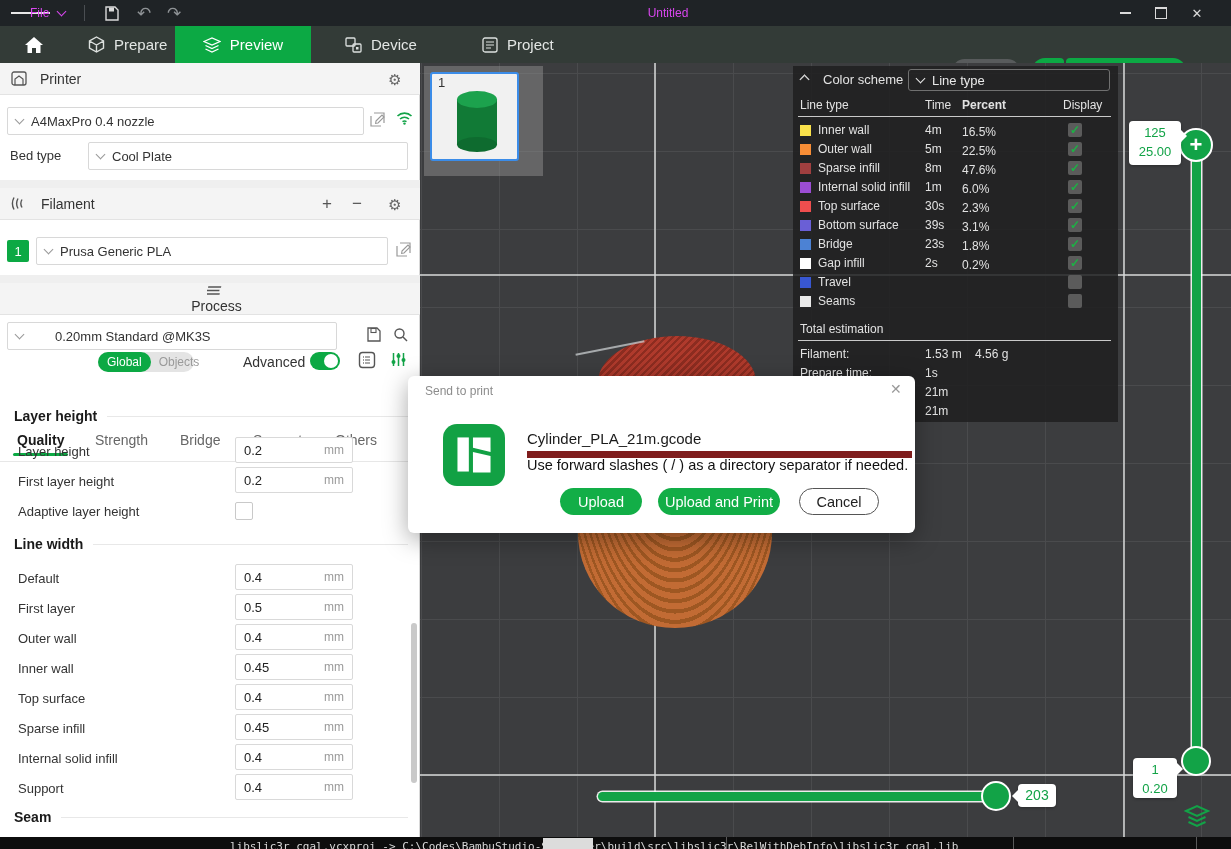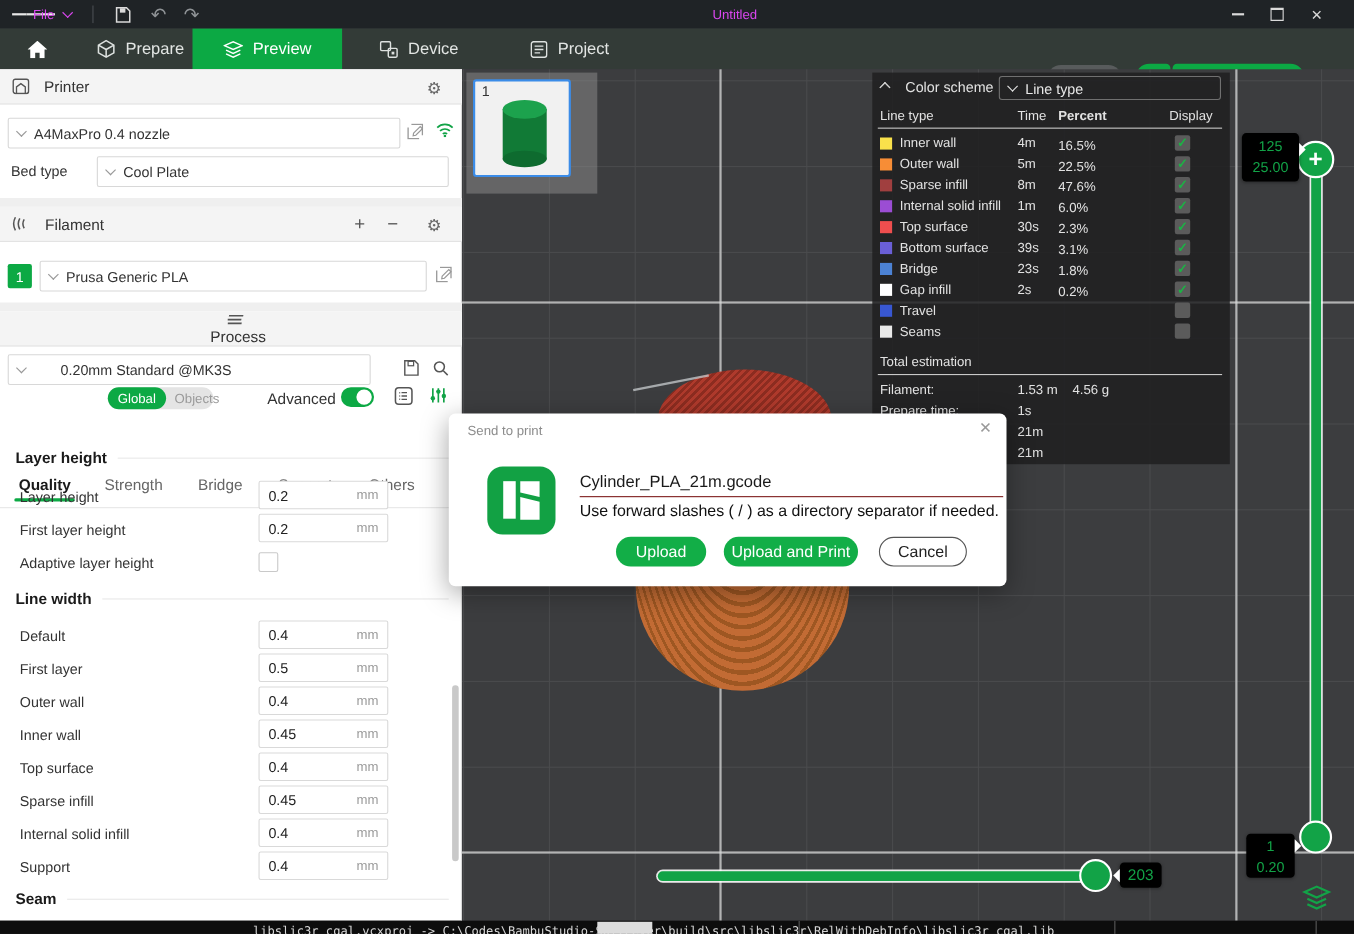--- a/index.html
+++ b/index.html
@@ -78,31 +78,31 @@
   .lg-label{position:absolute;left:25px;top:2px;}
   .lg-time{position:absolute;left:132px;top:2px;}
   .lg-pct{position:absolute;left:169px;top:4px;}
   .lg-check{position:absolute;left:275px;top:2px;width:14px;height:14px;background:#5B5B5B;border-radius:2px;color:#1DB145;font-weight:bold;font-size:12px;line-height:14px;text-align:center;}
   .lg-div{position:absolute;left:5px;width:313px;height:1px;background:#C9C9C9;}
   
   .dialog{left:408px;top:376px;width:507px;height:157px;background:#fff;border-radius:6px;box-shadow:0 6px 24px rgba(0,0,0,.35);}
   .dlg-title{position:absolute;left:17px;top:8px;font-size:12px;color:#8C8C8C;}
   .dlg-close{position:absolute;left:482px;top:5px;font-size:14px;color:#999;}
   .dlg-logo{position:absolute;left:35px;top:48px;width:62px;height:62px;background:#12A144;border-radius:14px;}
-  .dlg-input{position:absolute;left:119px;top:50px;width:385px;height:25px;border:none;border-bottom:1px solid #7f1d1d;font-size:15px;color:#1A1A1A;display:flex;align-items:center;}
+  .dlg-input{position:absolute;left:119px;top:50px;width:385px;height:25px;border:none;border-bottom:7px solid #7f1d1d;font-size:15px;color:#1A1A1A;display:flex;align-items:center;}
   .dlg-hint{position:absolute;left:119px;top:81px;font-size:14.5px;color:#111;}
   .dlg-btn{position:absolute;top:112px;height:27px;border-radius:14px;display:flex;align-items:center;justify-content:center;font-size:14.5px;box-sizing:border-box;}
   .dlg-green{background:#12AE47;color:#fff;}
   .dlg-cancel{background:#fff;color:#222;border:1.5px solid #555;}
   
   .vtrack{left:1192px;top:145px;width:9px;height:616px;background:#12A347;border-radius:5px;box-shadow:0 0 0 1.5px rgba(255,255,255,.9);}
   .handle{position:absolute;border-radius:50%;background:#12A347;border:2px solid #fff;box-sizing:border-box;}
   .h-top{left:1179px;top:128px;width:34px;height:34px;color:#fff;display:flex;align-items:center;justify-content:center;font-size:22px;font-weight:bold;line-height:1;}
   .h-bot{left:1181px;top:746px;width:30px;height:30px;}
-  .bubble{position:absolute;background:#000000;border-radius:4px;color:#12A347;text-align:center;font-size:13px;line-height:1.45;box-shadow:0 1px 3px rgba(0,0,0,.3);}
+  .bubble{position:absolute;background:#ffffff;border-radius:4px;color:#12A347;text-align:center;font-size:13px;line-height:1.45;box-shadow:0 1px 3px rgba(0,0,0,.3);}
   .bub-top{left:1129px;top:121px;width:52px;height:44px;padding-top:3px;box-sizing:border-box;}
   .bub-top::after{content:"";position:absolute;right:-6px;top:9px;border:6px solid transparent;border-left-color:#fff;border-right:0;}
   .bub-bot{left:1133px;top:758px;width:44px;height:40px;padding-top:3px;box-sizing:border-box;}
   .bub-bot::after{content:"";position:absolute;right:-6px;top:5px;border:6px solid transparent;border-left-color:#fff;border-right:0;}
   .htrack{left:598px;top:792px;width:400px;height:9px;background:#12A347;border-radius:5px;box-shadow:0 0 0 1.5px rgba(255,255,255,.9);}
   .h-hz{left:981px;top:781px;width:30px;height:30px;}
   .bub-hz{left:1018px;top:784px;width:38px;height:23px;font-size:14px;line-height:23px;}
   .bub-hz::before{content:"";position:absolute;left:-6px;top:6px;border:6px solid transparent;border-right-color:#fff;border-left:0;}
   .layers-btn{left:1180px;top:798px;width:34px;height:34px;}
   

